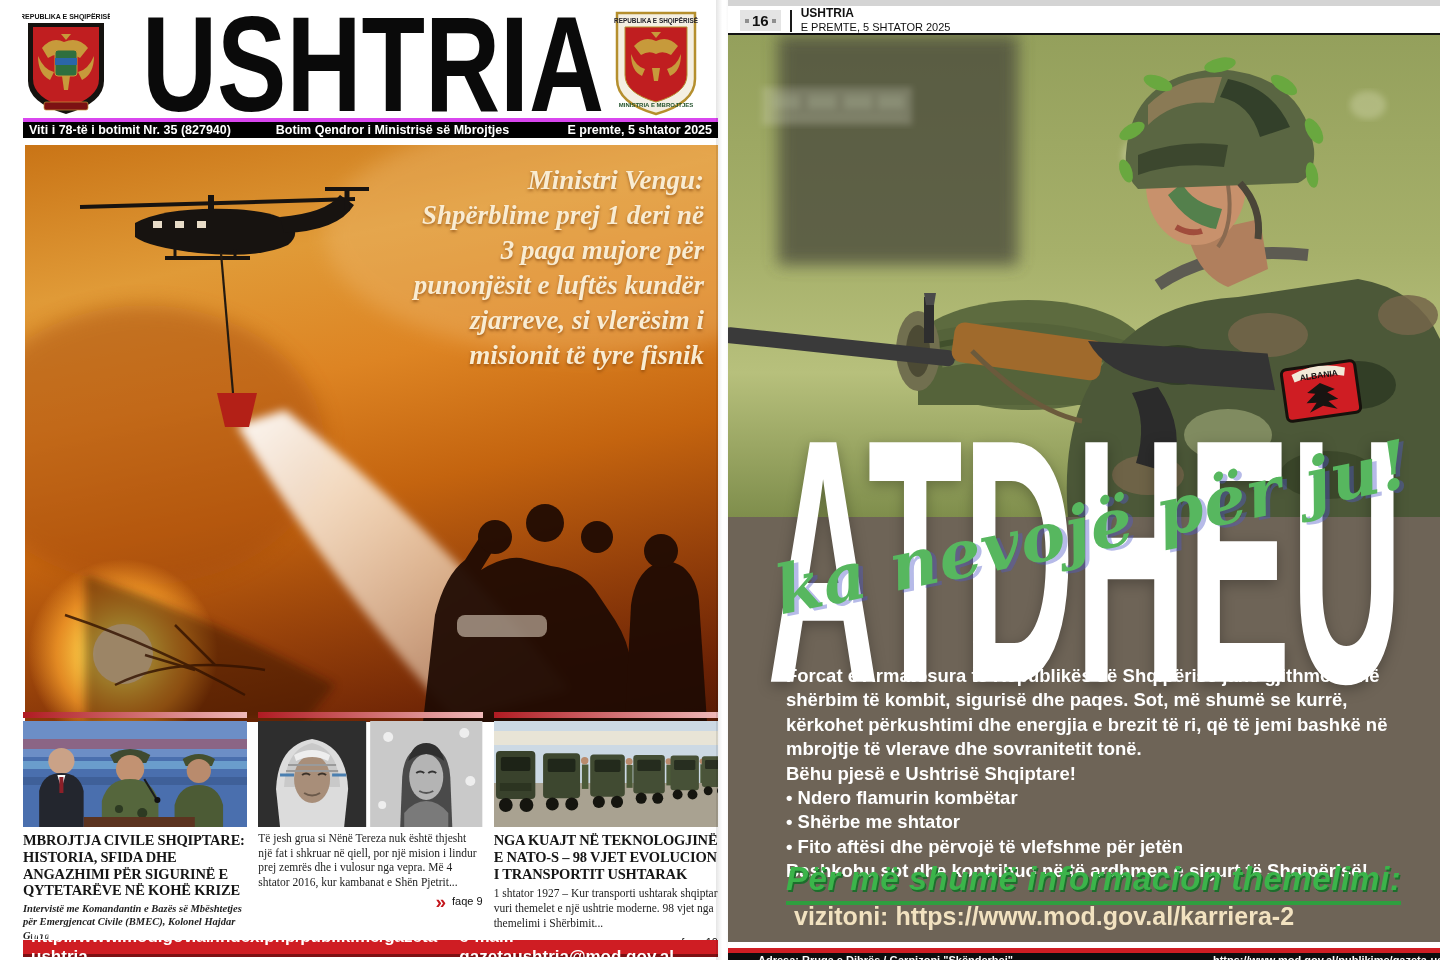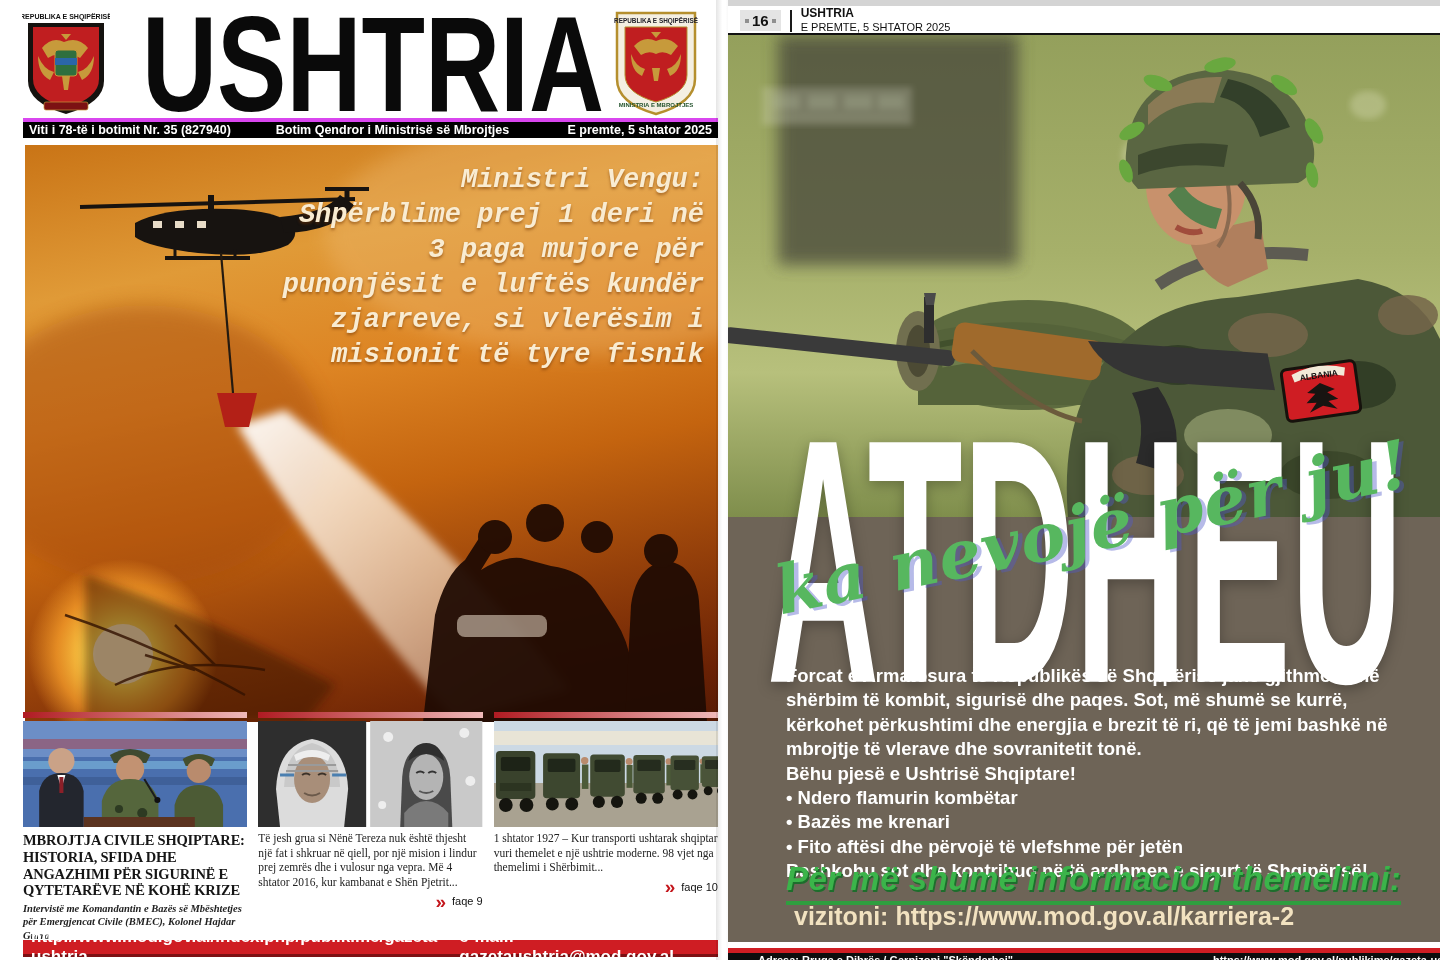--- a/index.html
+++ b/index.html
@@ -19,21 +19,21 @@
             color:#fff;font-weight:bold;font-size:12.5px;display:flex;align-items:center;
             justify-content:space-between;padding:0 6px;box-sizing:border-box;border-top:4px solid #d946ef;}
   .info-bar .mid{position:absolute;left:0;right:0;text-align:center;padding-left:44px;}
   .info-bar span{position:relative;z-index:1;}
 
   
   .hero{position:absolute;top:145px;left:25px;width:693px;height:577px;overflow:hidden;
         background:linear-gradient(168deg,#c97416 0%,#e09a37 22%,#dd8423 40%,#c4640f 58%,#95400a 76%,#6b2205 92%,#551a04 100%);}
   .hero-scene{position:absolute;inset:0;}
   .hero-headline{position:absolute;top:18px;right:14px;width:440px;text-align:right;
-                 font-family:Liberation Mono, monospace;font-style:italic;font-weight:bold;
+                 font-family:Liberation Serif, serif;font-style:italic;font-weight:bold;
                  font-size:27px;line-height:1.30;color:#f9ecd2;white-space:pre-line;
                  text-shadow:0 2px 3px rgba(110,50,0,.55);}
 
   
   .teasers{position:absolute;top:712px;left:23px;width:695px;height:208px;display:flex;gap:11px;}
   .teaser{flex:1;position:relative;}
   .t-bar{height:6px;background:linear-gradient(to right,#b01b22,#efb9b9);margin-bottom:3px;}
   .t-photo{width:100%;height:106px;display:block;}
   .t-title{font-family:"Liberation Serif",serif;font-weight:bold;font-size:14.5px;
            line-height:1.16;color:#161616;margin-top:5px;letter-spacing:-0.2px;}
@@ -331,20 +331,21 @@
               <circle cx="47" cy="38" r="4" fill="#b98b6d"></circle>
           </g>
           <g transform="translate(210,16) scale(.64)">
             <rect x="2" y="30" width="40" height="48" rx="4" fill="#4a5439"></rect>
               <rect x="7" y="36" width="30" height="14" rx="2" fill="#292f21"></rect>
             <circle cx="12" cy="84" r="7" fill="#15150f"></circle>
               <circle cx="33" cy="84" r="7" fill="#15150f"></circle>
           </g>
         </g>
       </svg>
+      <div class="t-title">NGA KUAJT NË TEKNOLOGJINË E NATO-S – 98 VJET EVOLUCION I TRANSPORTIT USHTARAK</div>
       <div class="t-body">1 shtator 1927 – Kur transporti ushtarak shqiptar vuri themelet e një ushtrie moderne. 98 vjet nga themelimi i Shërbimit...</div>
       <div class="t-refrow">
         <span class="chev">»</span>
         <span class="faqe">faqe 10</span>
       </div>
     </div>
   </div>
 
   <div class="l-footer">
     <span>http://www.mod.gov.al/index.php/publikime/gazeta-ushtria</span>
@@ -475,21 +476,21 @@
       <text x="321" y="191" text-anchor="middle" font-size="258" textLength="636" lengthAdjust="spacingAndGlyphs">ATDHEU</text>
     </g>
   </svg>
 
   <div class="script-line">ka nevojë për ju!</div>
 
   <div class="r-text">
     <p>Forcat e Armatosura të Republikës së Shqipërisë janë gjithmonë në shërbim të kombit, sigurisë dhe paqes. Sot, më shumë se kurrë, kërkohet përkushtimi dhe energjia e brezit të ri, që të jemi bashkë në mbrojtje të vlerave dhe sovranitetit tonë.</p>
     <p class="r-call">Bëhu pjesë e Ushtrisë Shqiptare!</p>
     <p class="r-bullet">• Ndero flamurin kombëtar</p>
-    <p class="r-bullet">• Bazës me krenari</p>
+    <p class="r-bullet">• Shërbe me shtator</p>
     <p class="r-bullet">• Fito aftësi dhe përvojë të vlefshme për jetën</p>
     <p class="r-bullet">Bashkohu sot dhe kontribuo në të ardhmen e sigurt të Shqipërisë!</p>
   </div>
 
   <div class="r-green">Për më shumë informacion themelimi:</div>
   <div class="r-link">vizitoni: https://www.mod.gov.al/karriera-2</div>
 
   <div class="r-white"></div>
   <div class="r-redline"></div>
   <div class="r-black">

